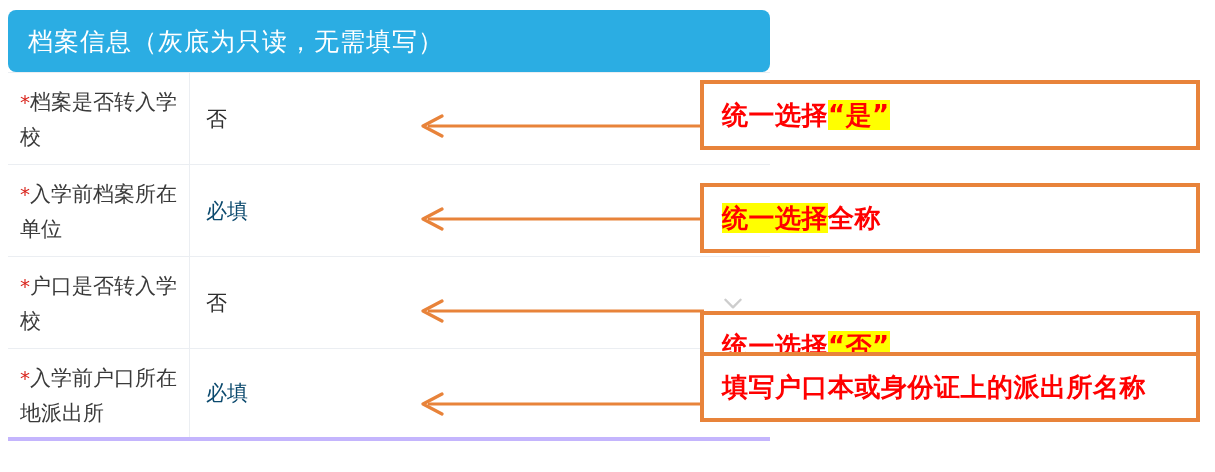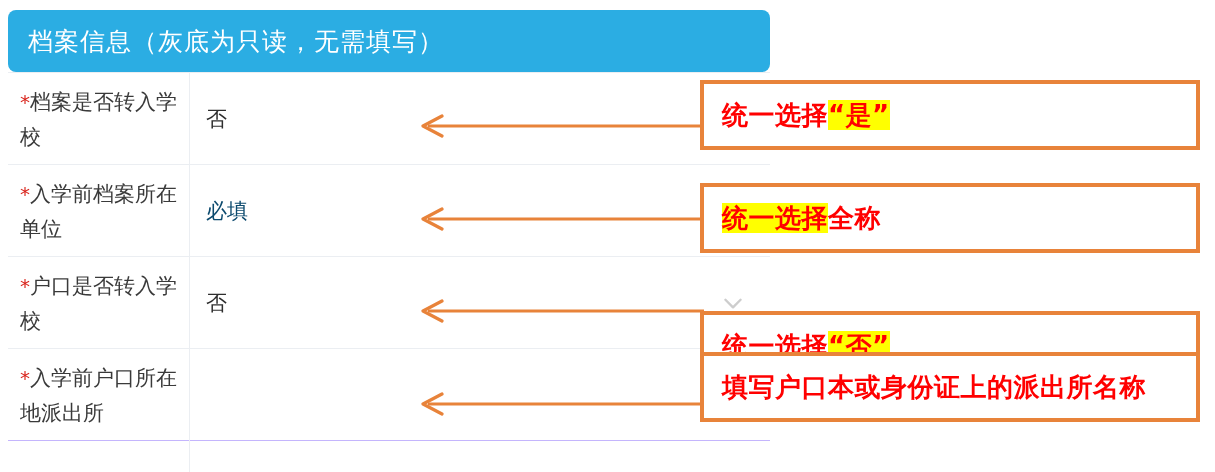--- a/index.html
+++ b/index.html
@@ -45,21 +45,21 @@
     border-top: 1px solid #ebeef2;
   }
 
   .form-row {
     display: flex;
     height: 92px;
     border-bottom: 1px solid #ebeef2;
     background: #ffffff;
     box-sizing: border-box;
   }
-  .form-row:last-child { border-bottom: 1px solid #c4b5fd; flex-direction: column; }
+  .form-row:last-child { border-bottom: 4px solid #c4b5fd; }
 
   .row-label {
     width: 182px;
     flex: 0 0 182px;
     border-right: 1px solid #ebeef2;
     box-sizing: border-box;
     padding: 12px 10px 0 12px;
     font-size: 21px;
     line-height: 35px;
     color: #3a3a3a;

